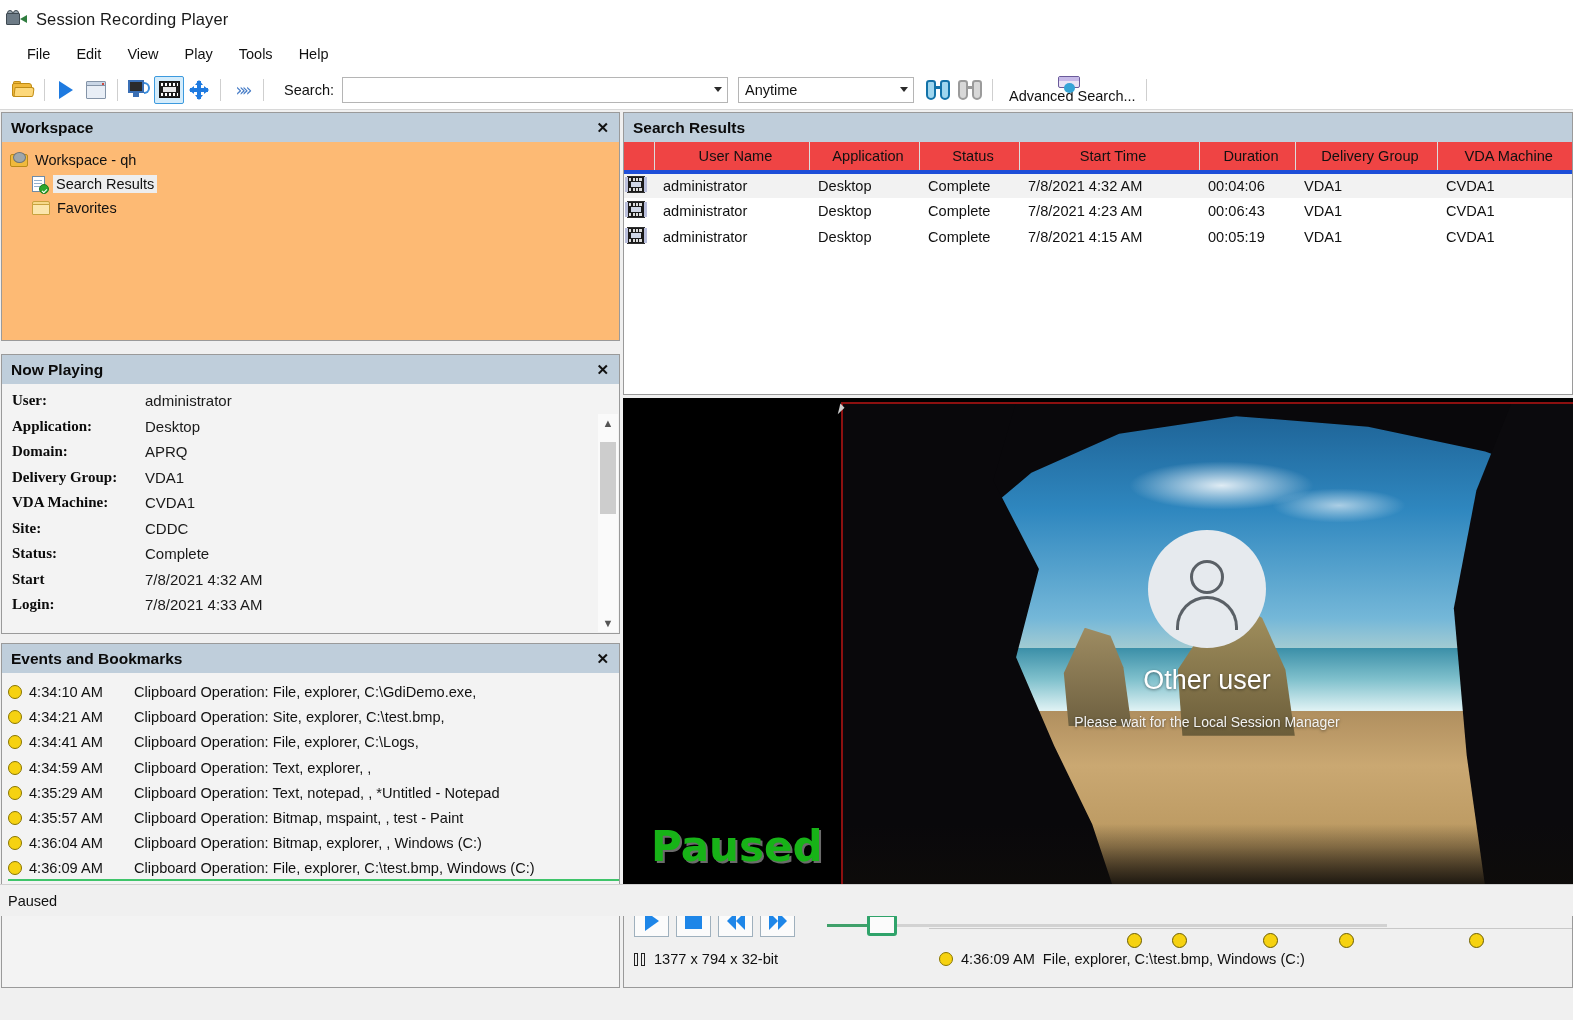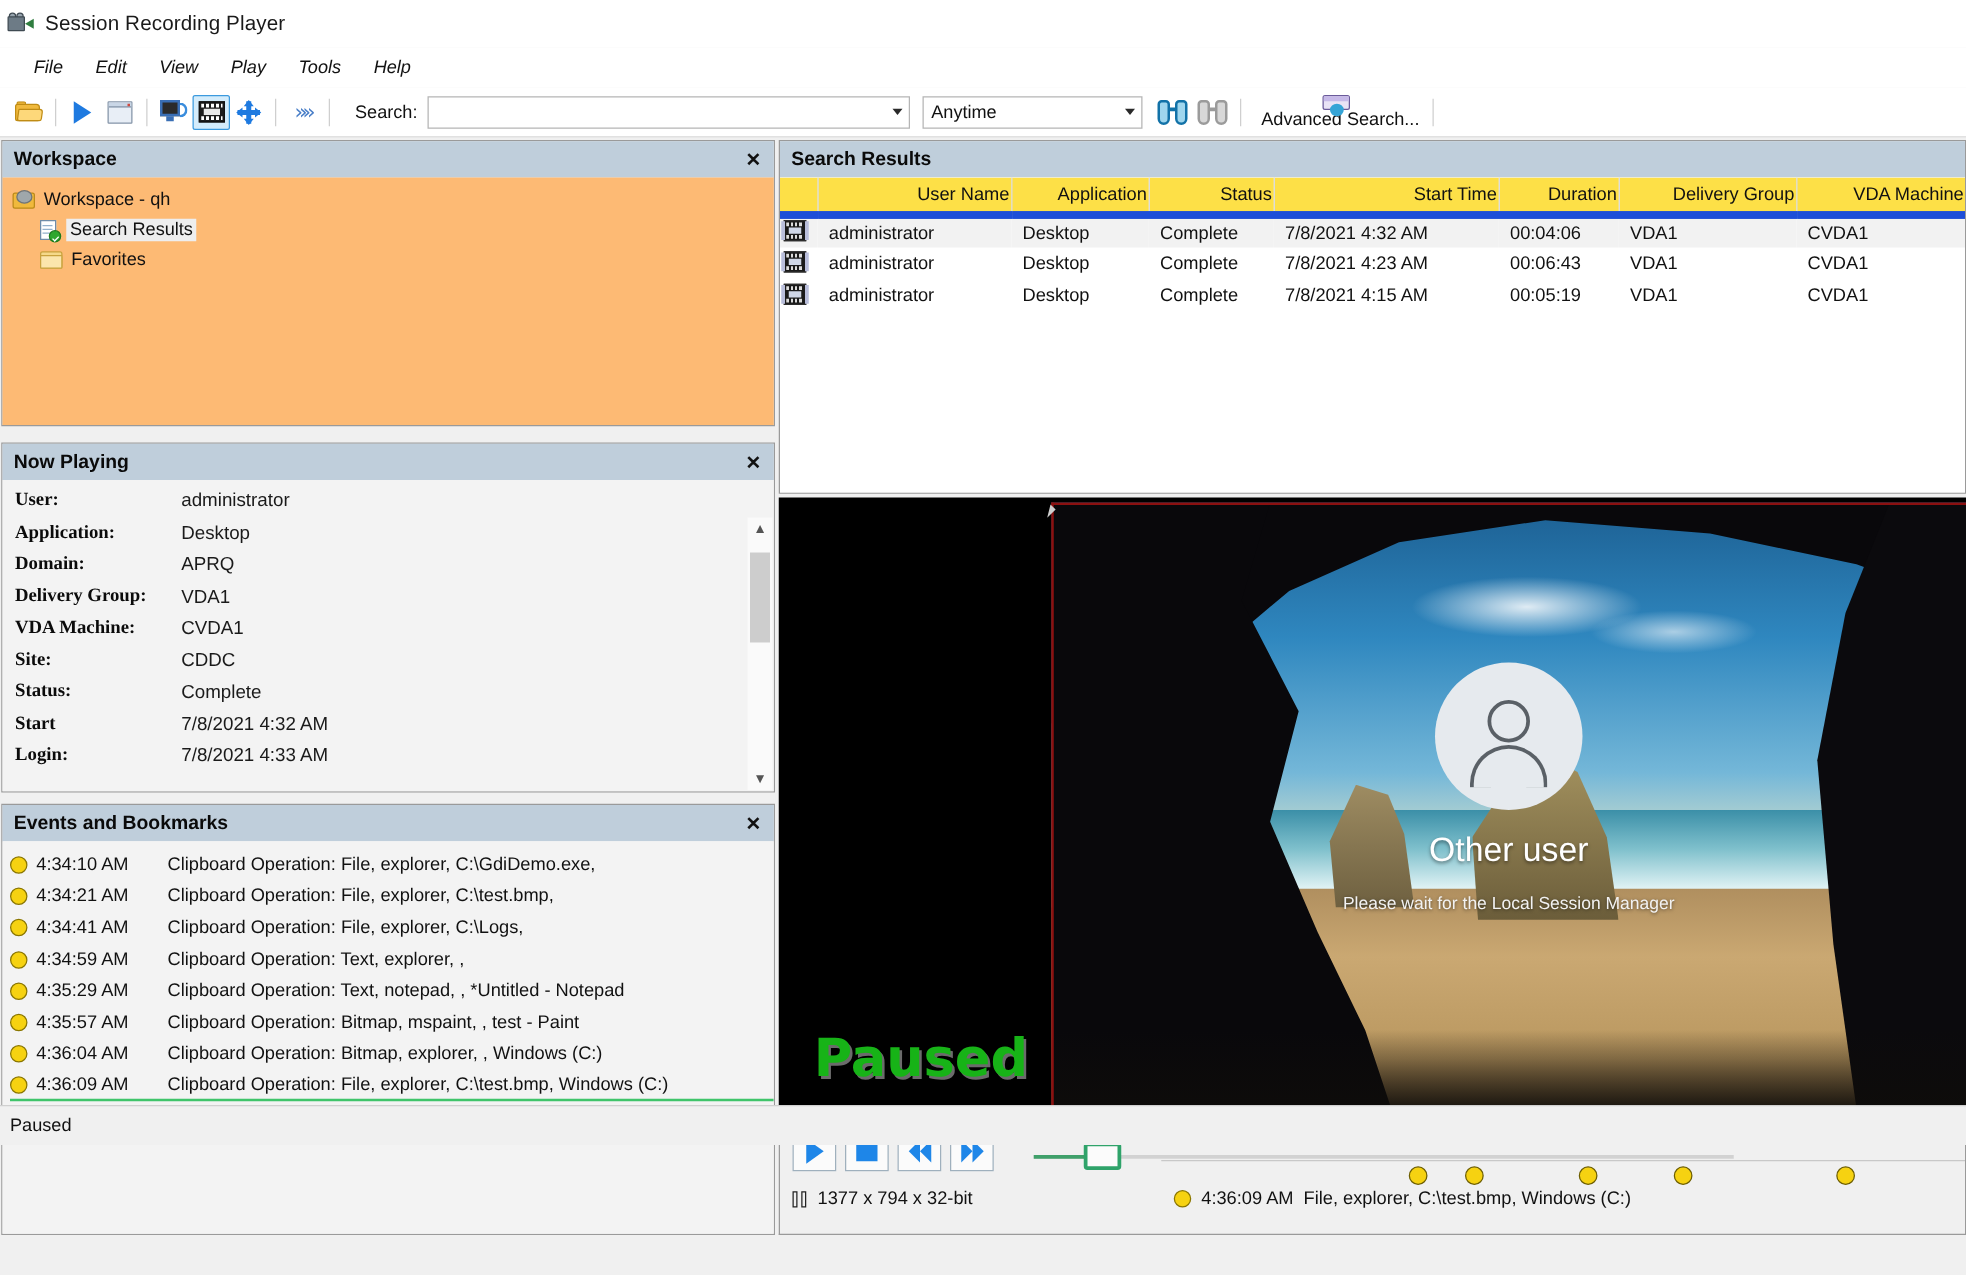--- a/index.html
+++ b/index.html
@@ -34,21 +34,21 @@
   .cam-icon .reel2 { position:absolute; left:7px; top:0px; width:6px; height:6px;
     border:1px solid #3f4a52; border-radius:50%; background:#97a4ae;}
   .cam-icon .lens { position:absolute; left:14px; top:5px; width:0; height:0;
     border-top:4px solid transparent; border-bottom:4px solid transparent;
     border-right:7px solid #2f7d3f; }
 
   
   .menubar {
     position: absolute; left: 0; top: 38px; width: 1573px; height: 32px;
     background: #ffffff;
-    display: flex; align-items: center; padding-left: 14px; font-style: italic;
+    display: flex; align-items: center; padding-left: 14px;
   }
   .menubar .menu-item {
     font-size: 14.5px; color: #111; padding: 3px 13px; cursor: default;
   }
 
   
   .toolbar {
     position: absolute; left: 0; top: 70px; width: 1573px; height: 40px;
     background: #ffffff;
     border-bottom: 1px solid #d8d8d8;
@@ -175,22 +175,22 @@
   .ev-row { display:flex; align-items:center; gap:7px; height:25.3px; font-size:14.6px; color:#111; white-space:nowrap;}
   .ev-row.last { border-bottom: 2px solid #3fc46a; padding-bottom:0px; }
   .dot { width:14px; height:14px; border-radius:50%; background:#f6d211; border:1px solid #8a7600; flex:0 0 auto;}
   .ev-time { width:98px; }
 
   
   #results { left:623px; top:112px; width:950px; height:283px; }
   #results .panel-body { background:#fff; }
   .tbl { width:100%; border-collapse:collapse; font-size:14.6px; color:#111; table-layout:fixed;}
   .tbl th {
-    font-weight:normal; text-align:right; background:#fde047; border-right:1px solid #dcdcdc;
-    border-bottom:6px solid #1d4ed8; height:30px; padding-left:9px; color:#111;
+    font-weight:normal; text-align:center; background:#ef4444; border-right:1px solid #dcdcdc;
+    border-bottom:4px solid #1d4ed8; height:30px; padding-left:9px; color:#111;
   }
   .tbl td { height:26px; padding-left:9px; border:none; }
   .tbl tr.row0 td { background:#f2f2f2; }
   .tbl td.icocell { padding-left:3px; width:28px; }
   .film-sm { width:18px;height:17px;background:#1a1a1a;border:1px solid #2d2d2d;position:relative;display:inline-block;}
   .film-sm .ht,.film-sm .hb{position:absolute;left:1px;right:1px;height:3px;
      background:repeating-linear-gradient(to right,#dcdcdc 0 2px,#1a1a1a 2px 3.5px);}
   .film-sm .ht{top:1px;} .film-sm .hb{bottom:1px;}
   .film-sm .md{position:absolute;left:3px;right:3px;top:5px;bottom:5px;background:#cfd6e6;}
   .film-sm::before{content:'';position:absolute;left:-3px;top:0;width:3px;height:100%;background:#b9bedb;}
@@ -500,21 +500,21 @@
     <div class="panel-body" style="background:#f3f3f3;">
       <div class="ev-list">
         <div class="ev-row">
             <span class="dot"></span>
             <span class="ev-time">4:34:10 AM</span>
             <span>Clipboard Operation: File, explorer, C:\GdiDemo.exe,</span>
           </div>
         <div class="ev-row">
             <span class="dot"></span>
             <span class="ev-time">4:34:21 AM</span>
-            <span>Clipboard Operation: File, explorer, C:\test.bmp,</span>
+            <span>Clipboard Operation: Site, explorer, C:\test.bmp,</span>
           </div>
         <div class="ev-row">
             <span class="dot"></span>
             <span class="ev-time">4:34:41 AM</span>
             <span>Clipboard Operation: File, explorer, C:\Logs,</span>
           </div>
         <div class="ev-row">
             <span class="dot"></span>
             <span class="ev-time">4:34:59 AM</span>
             <span>Clipboard Operation: Text, explorer, ,</span>

